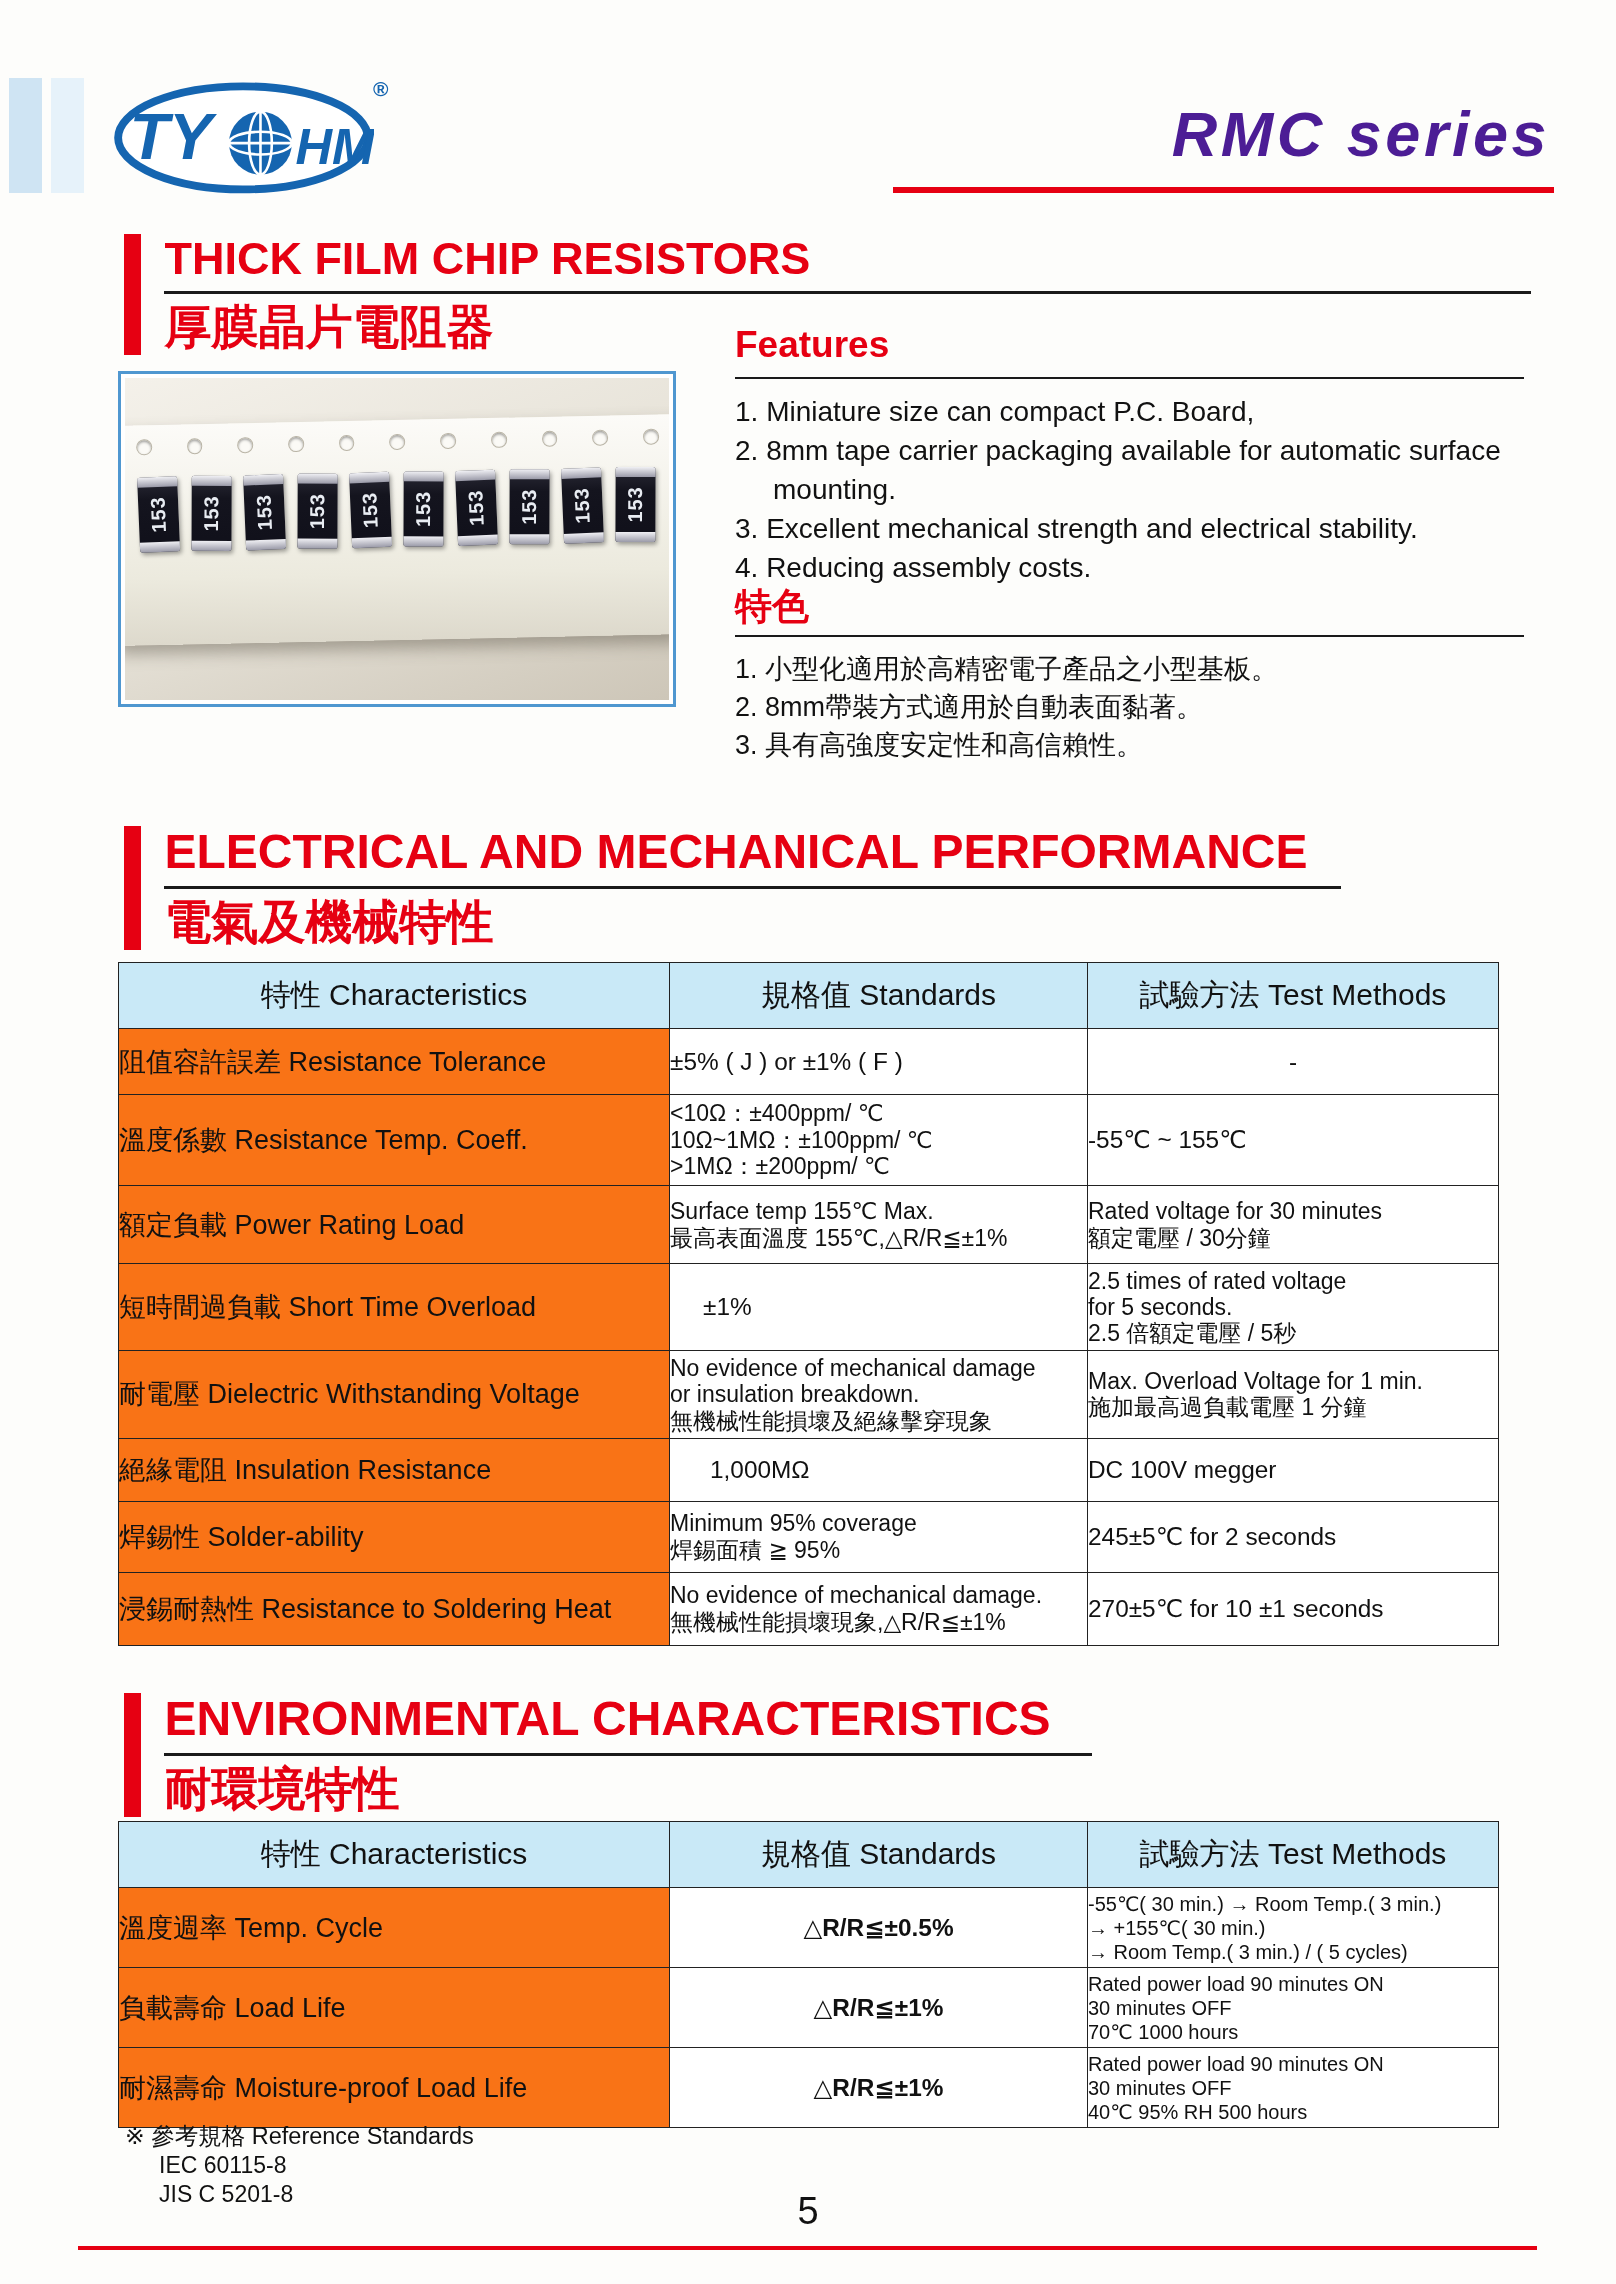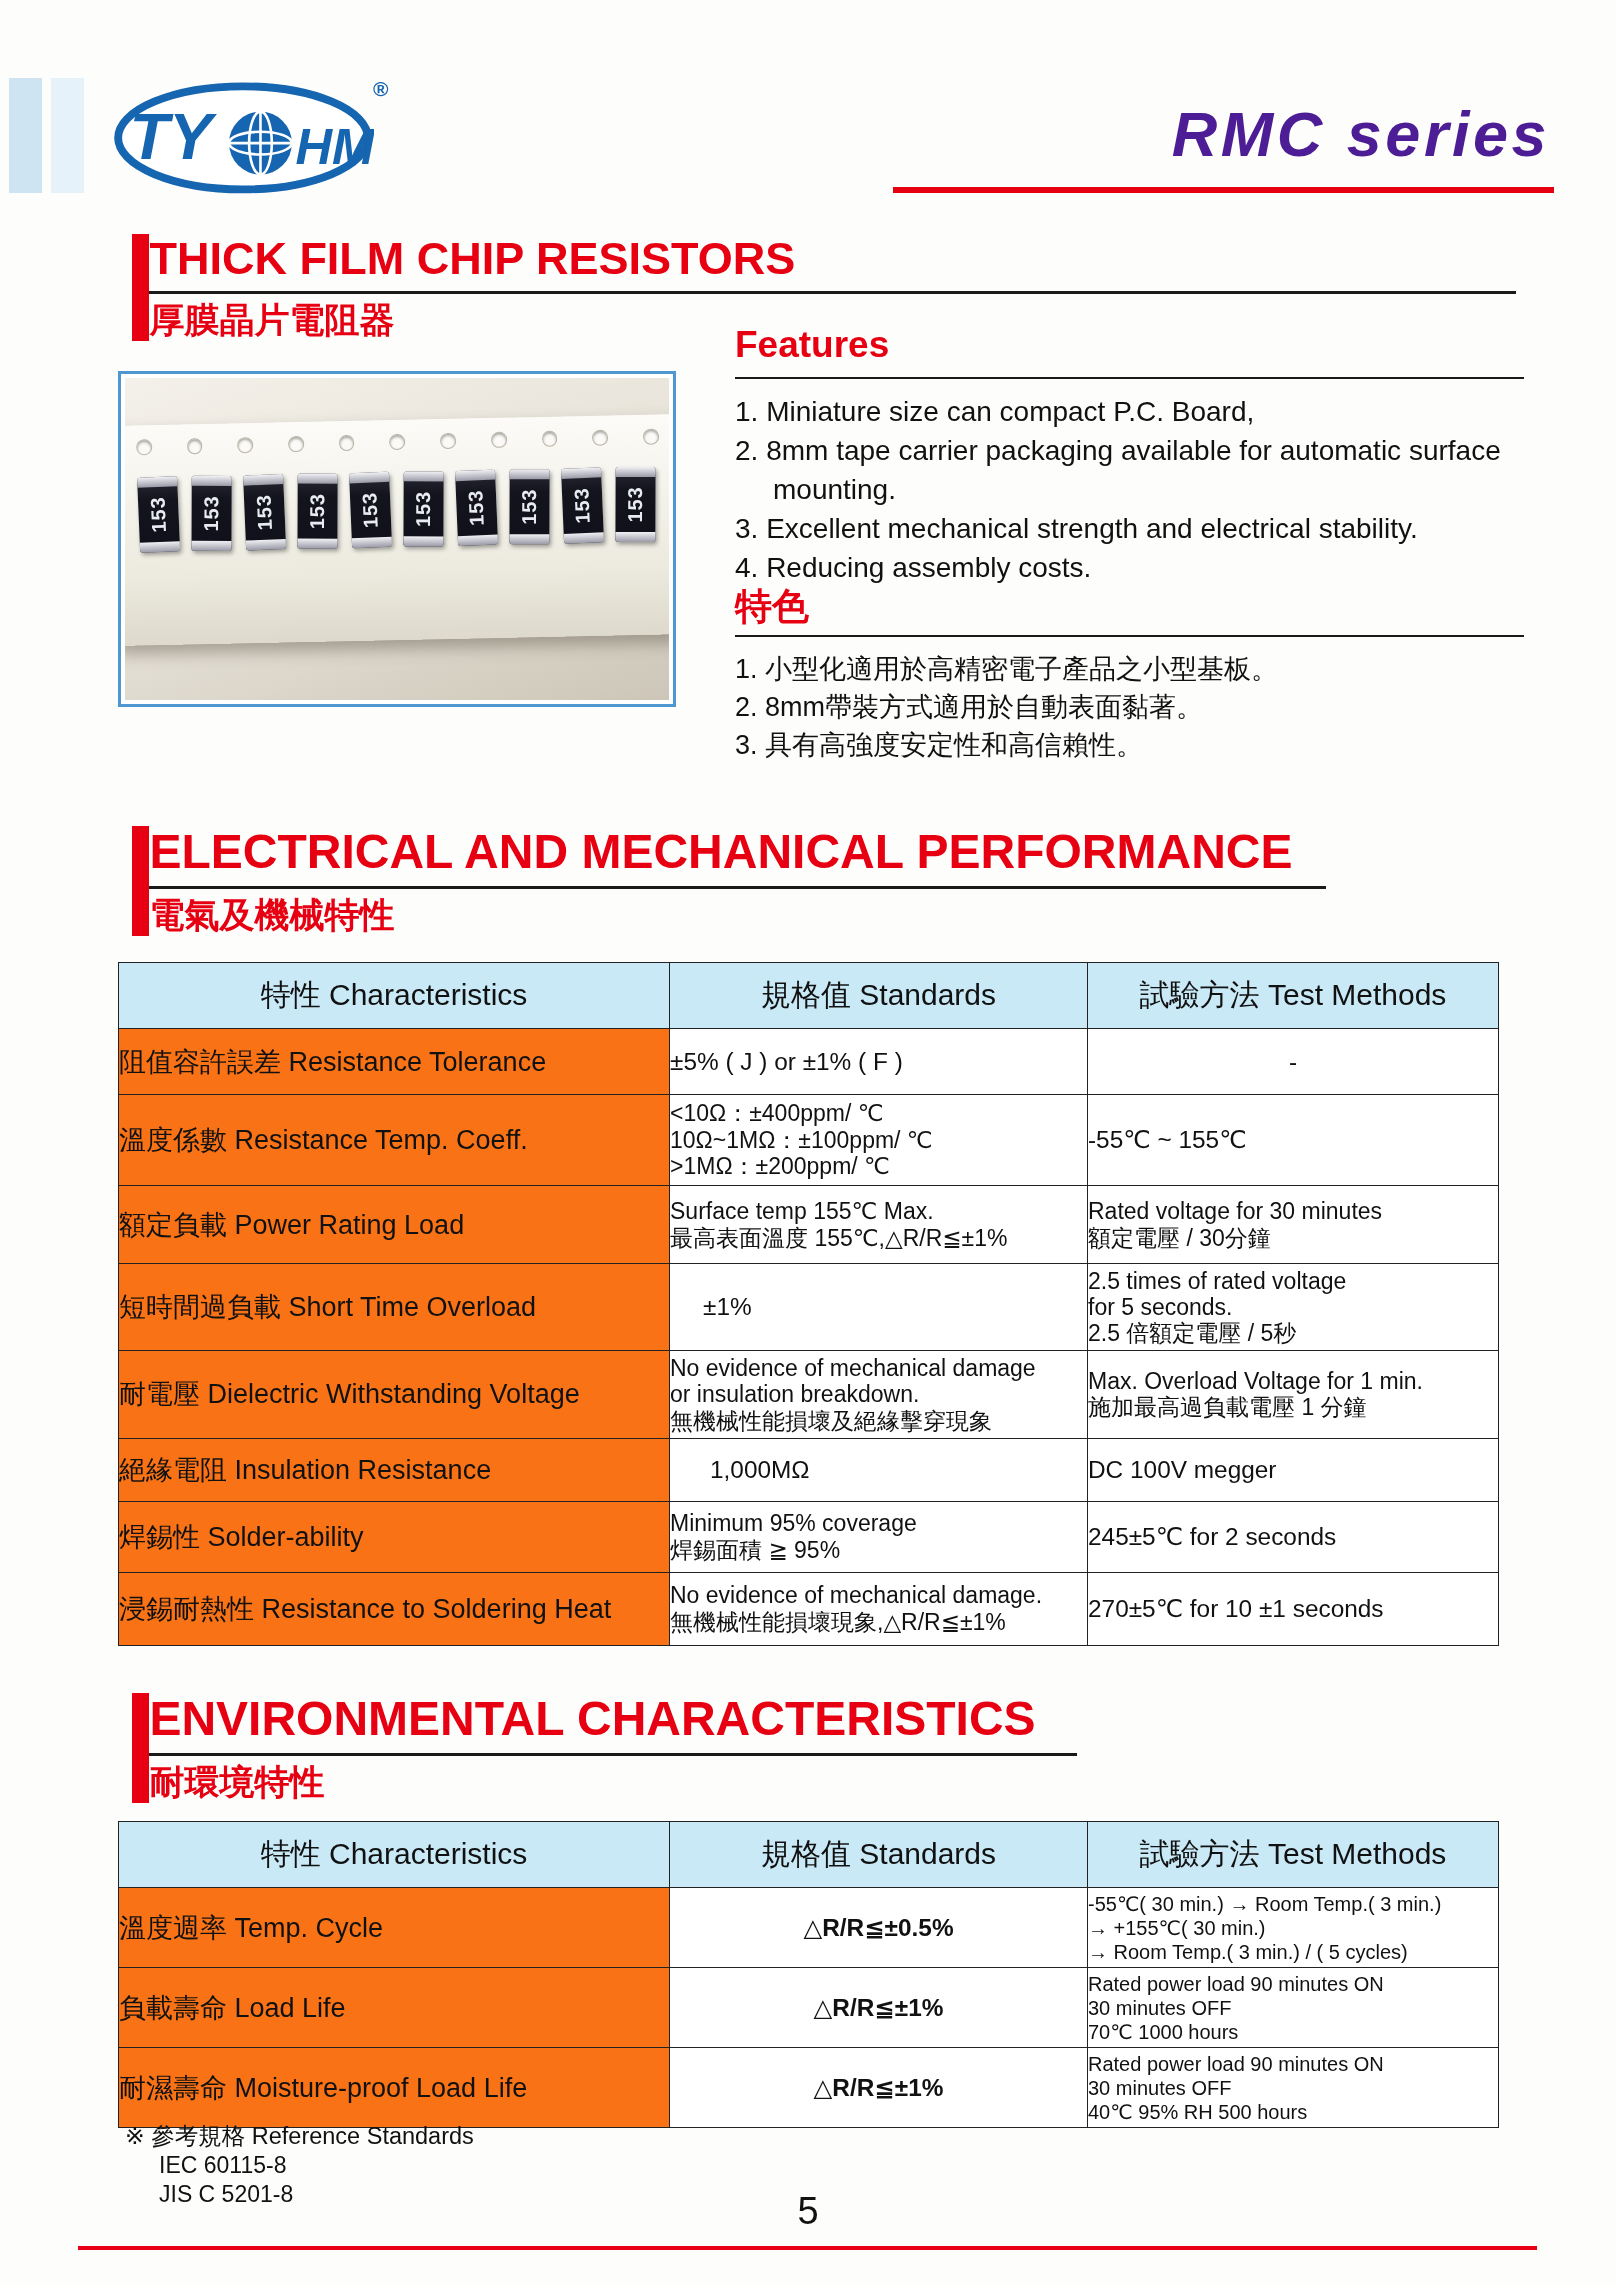--- a/index.html
+++ b/index.html
@@ -9,25 +9,25 @@
   
   .stripe{position:absolute;top:78px;height:115px;width:33px}
   .stripe.s1{left:8.7px;background:#cfe4f3}
   .stripe.s2{left:51px;background:#e6f2fa}
   .logo{position:absolute;left:112px;top:75px;width:262px;height:124px}
   .reg-mark{position:absolute;left:373px;top:77px;font-size:21px;color:#1565b0;font-weight:bold}
   .series-title{position:absolute;right:66px;top:98px;font-size:63px;font-weight:bold;font-style:italic;color:#4c1d95;letter-spacing:3.5px;white-space:nowrap}
   .series-underline{position:absolute;left:893px;top:187px;width:661px;height:6.1px;background:#e60012}
 
   
-  .sec-head{position:absolute;left:132px;display:flex;}
+  .sec-head{position:absolute;left:124px;display:flex;gap:23px}
   .redbar{width:17.4px;background:#e60012;align-self:stretch}
   .sec-en{color:#e60012;font-weight:bold;line-height:1.1;white-space:nowrap}
   .sec-line{border-top:3.5px solid #1a1a1a;margin:7px 0 5.2px}
-  .sec-zh{color:#e60012;font-weight:bold;font-size:35px;line-height:1.2;white-space:nowrap}
+  .sec-zh{color:#e60012;font-weight:bold;font-size:47px;line-height:1.2;white-space:nowrap}
 
   
   .photo-box{position:absolute;left:118px;top:371px;width:558px;height:336px;border:3.5px solid #4f97d0;background:#fff;padding:4.4px}
   .photo-inner{position:relative;width:100%;height:100%;background:linear-gradient(160deg,#f4f1ea 0%,#e8e4da 45%,#cdc6b8 100%);overflow:hidden}
   .tape{position:absolute;left:-10.5px;right:-10.5px;top:42px;height:220px;background:linear-gradient(180deg,#fcfbf8,#eceade 70%,#ddd9cc);box-shadow:0 8.7px 15.7px rgba(90,85,70,.45);transform:rotate(-1.2deg)}
   .holes{position:absolute;top:14px;left:23px;display:flex;gap:35px}
   .hole{width:15.7px;height:15.7px;border-radius:50%;background:#fbfaf6;border:1.7px solid #b9b4a6;box-shadow:inset 0 1.7px 2.6px rgba(0,0,0,.35)}
   .chips{position:absolute;top:52px;left:24.4px;display:flex;gap:13px}
   .chip{width:40px;height:75px;background:linear-gradient(180deg,#2a2a36,#14141e 30%,#10101a);border-radius:2.6px;position:relative;display:flex;align-items:center;justify-content:center;box-shadow:1.7px 2.6px 4.4px rgba(0,0,0,.35)}
   .chip:nth-child(odd){transform:rotate(-1.2deg)}

